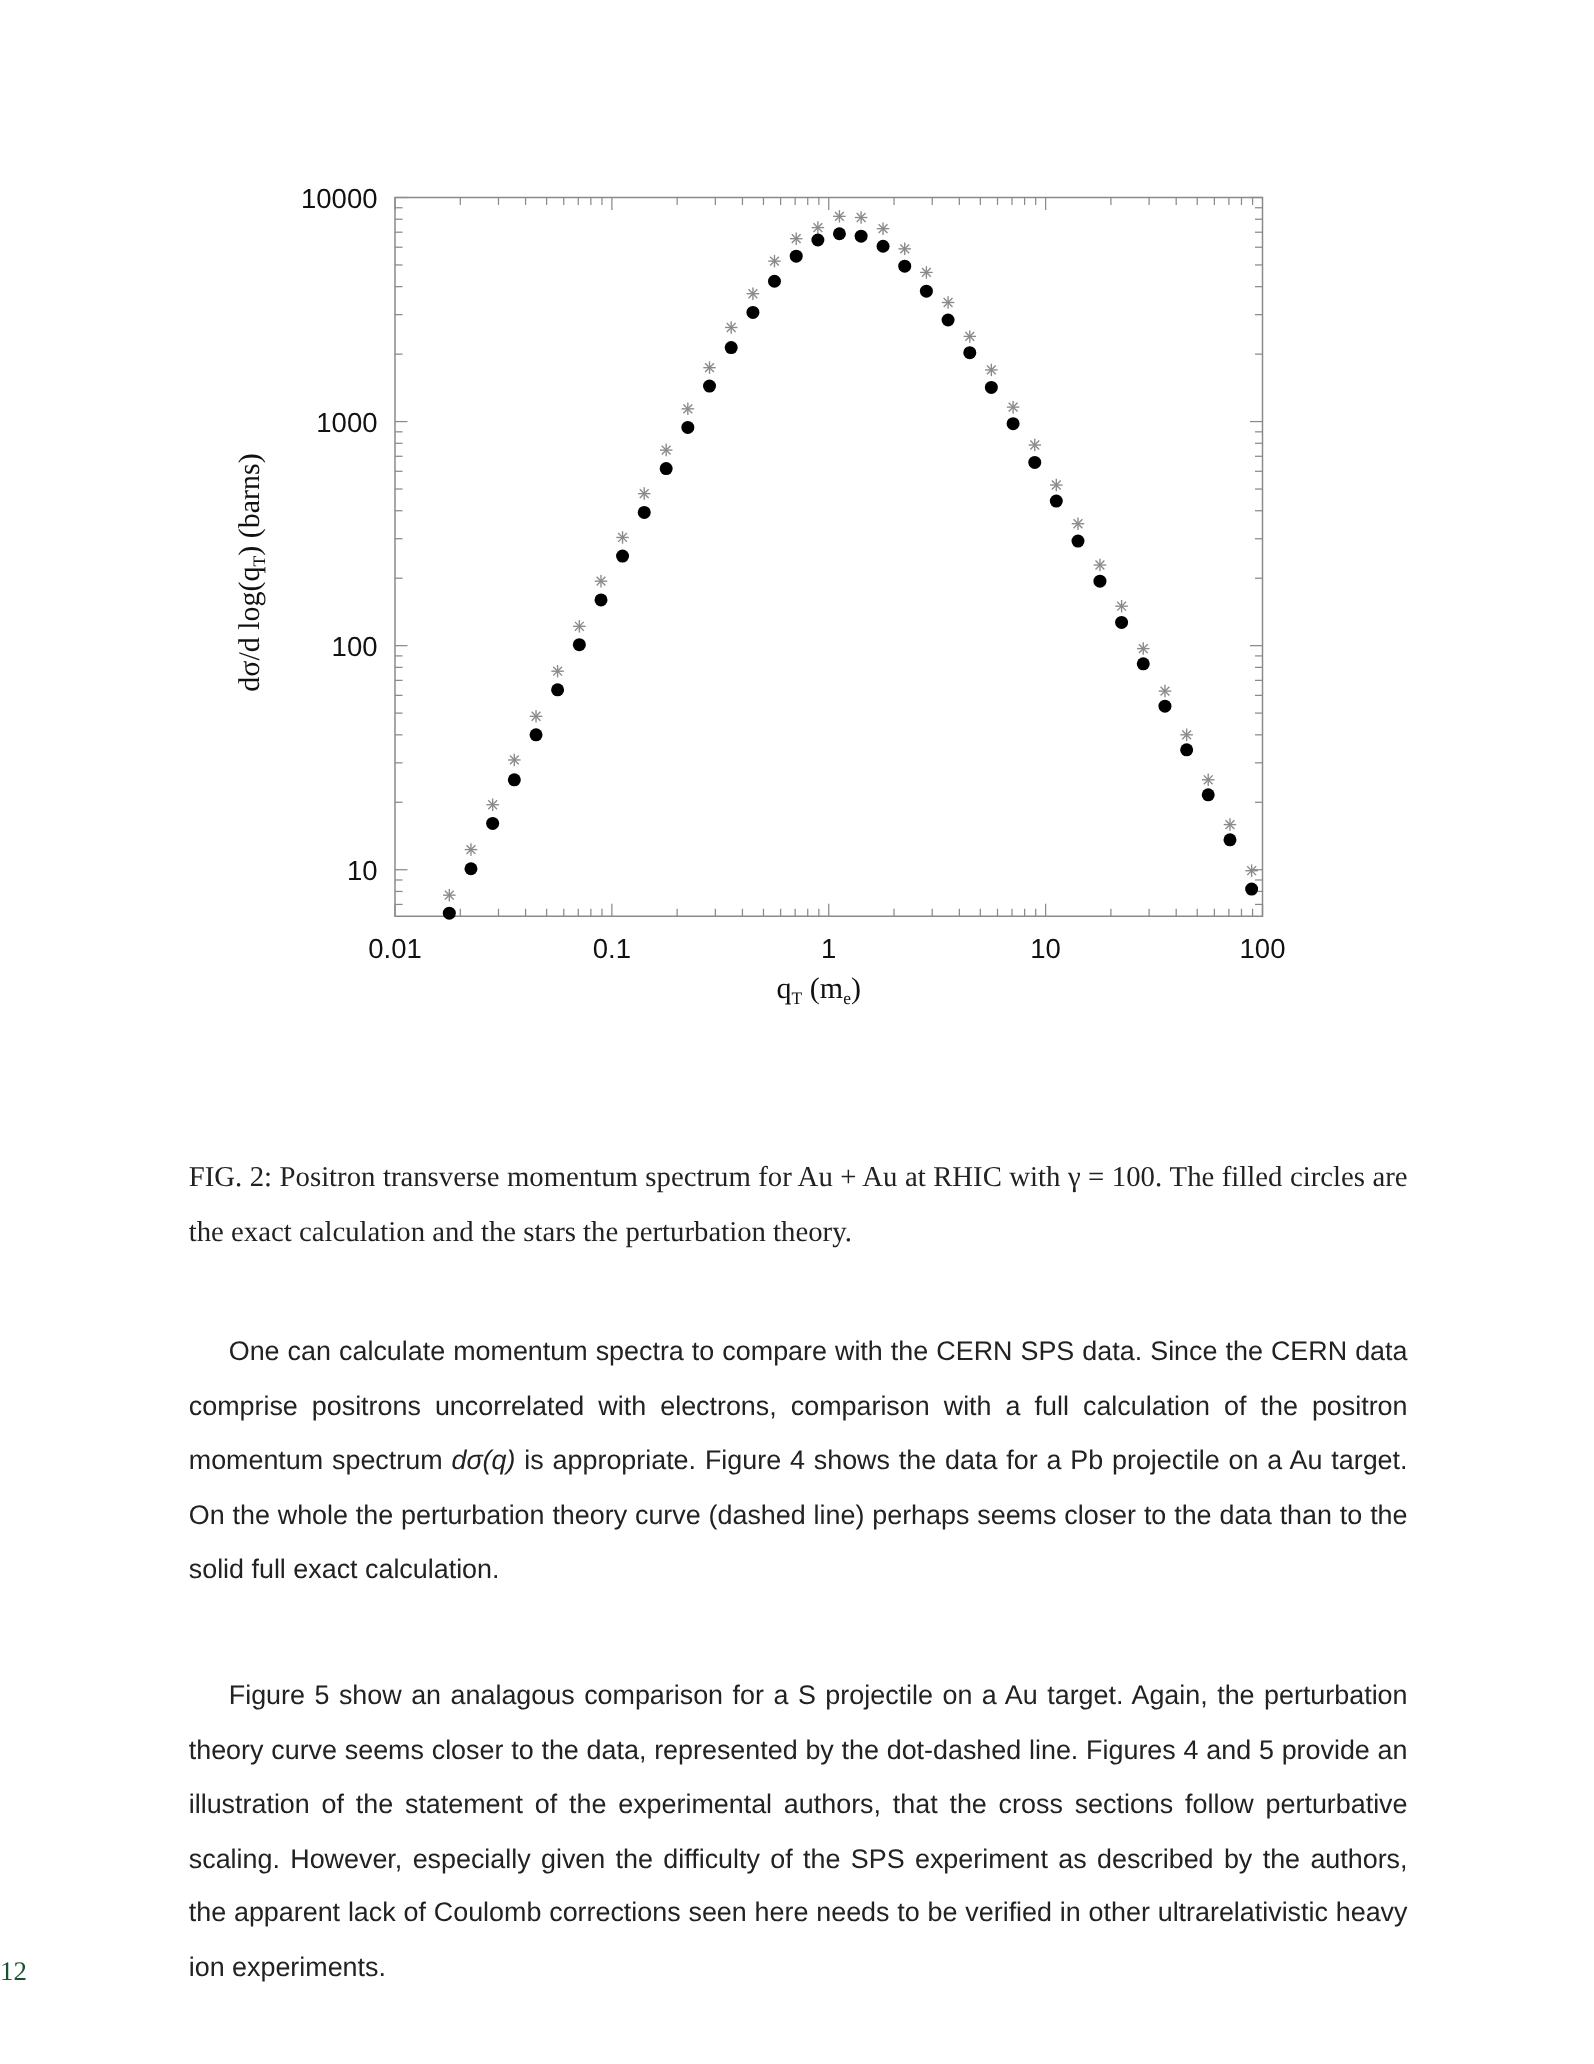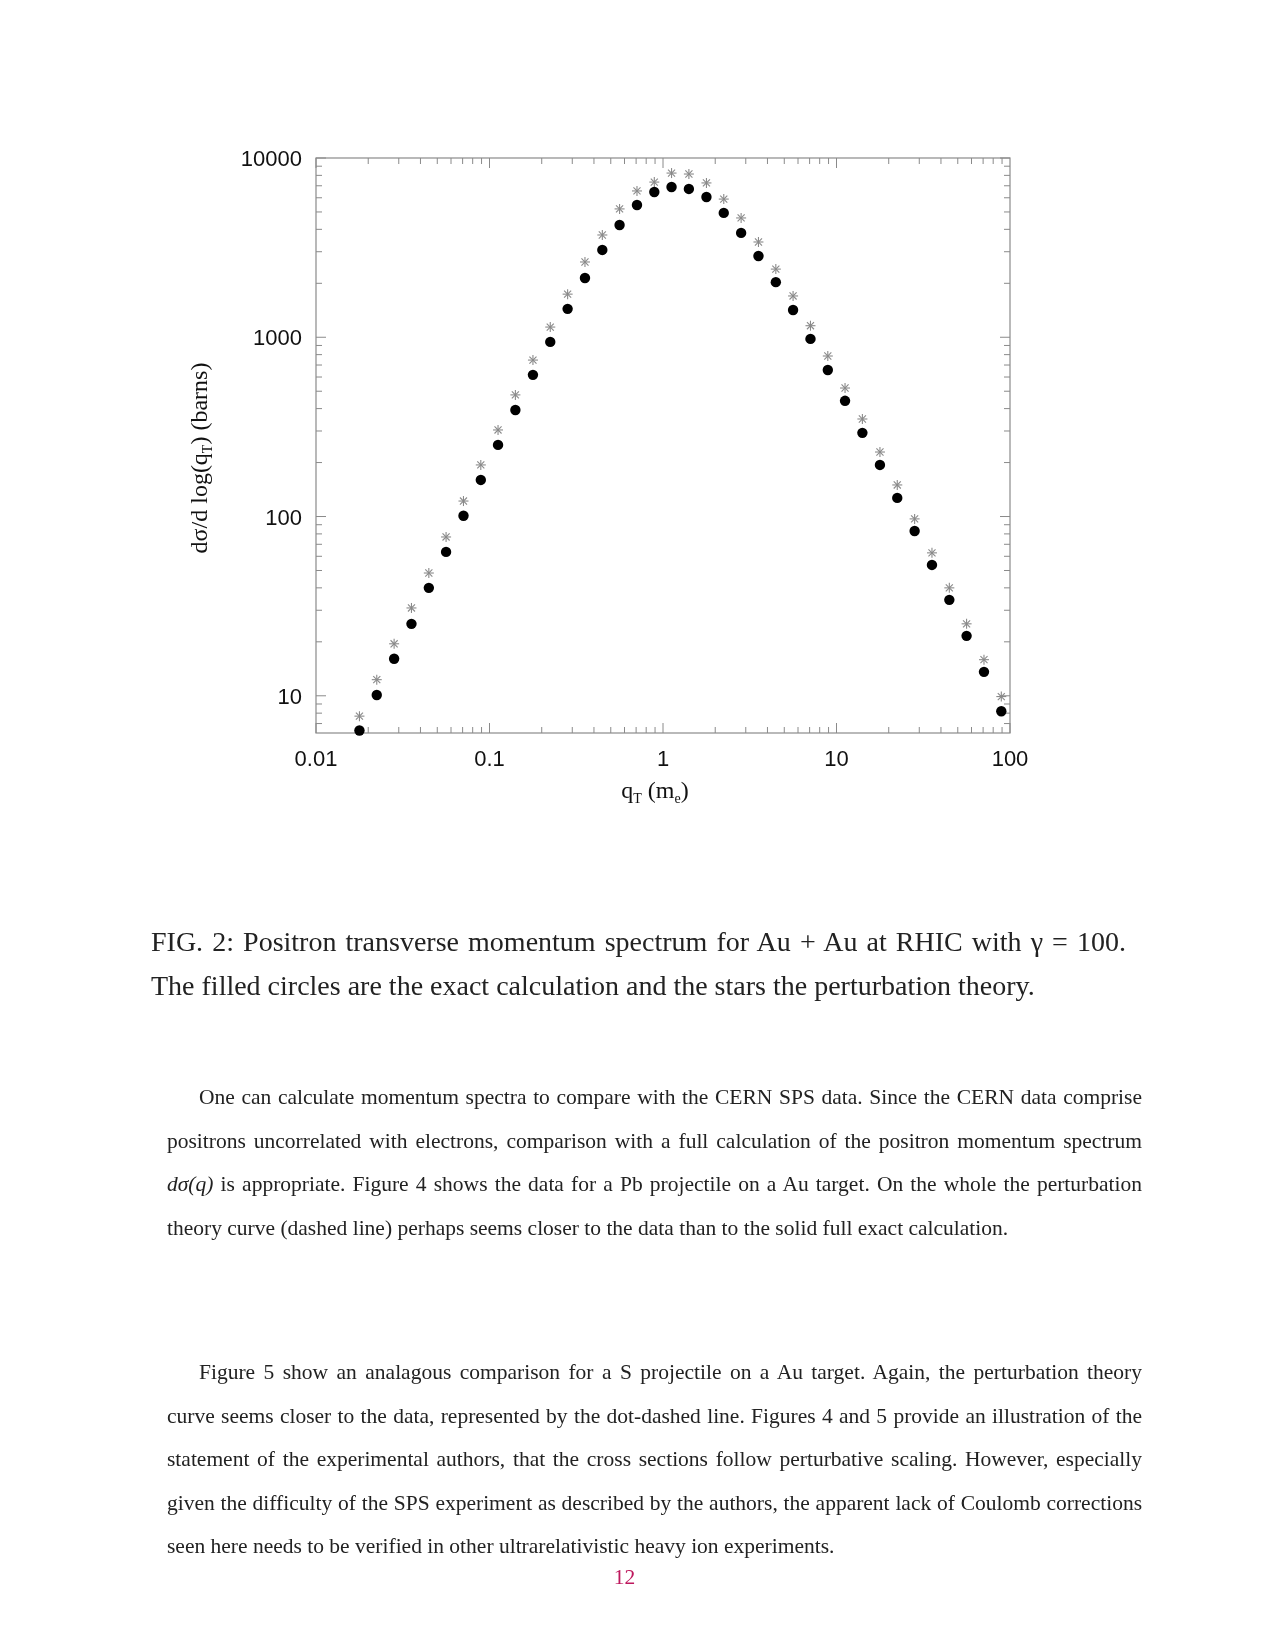--- a/index.html
+++ b/index.html
@@ -3,33 +3,33 @@
 <meta charset="utf-8">
 <style>
   html, body { margin: 0; padding: 0; background: #ffffff; }
   body { width: 1275px; height: 1651px; position: relative; overflow: hidden; color: #111; }
   #fig { position: absolute; left: 0; top: 0; width: 1275px; height: 860px; }
   .tick-label { font-family: "Liberation Sans", sans-serif; font-size: 22px; fill: #111; }
   .axis-title { font-family: "Liberation Serif", serif; font-size: 24px; fill: #111; }
   .axis-sub { font-size: 14px; }
   .caption {
     position: absolute; left: 151px; top: 920px; width: 975px;
-    font-family: "Liberation Serif", serif; font-size: 28px; line-height: 44px;
+    font-family: "Liberation Serif", serif; font-size: 23px; line-height: 44px;
     text-align: justify; text-align-last: left; color: #222;
   }
   .para {
     position: absolute; left: 151px; width: 975px;
-    font-family: Liberation Serif, serif; font-size: 21.5px; line-height: 43.5px;
-    text-align: justify; color: #222; text-indent: 32px; margin: 16px;
+    font-family: Liberation Sans, sans-serif; font-size: 21.5px; line-height: 43.5px;
+    text-align: justify; color: #222; text-indent: 32px; margin: 0;
   }
   #p1 { top: 1060px; }
   #p2 { top: 1335px; }
   .page-number {
-    position: absolute; left: 0; width: 1249px; top: 1565px; text-align: center;
-    font-family: "Liberation Serif", serif; font-size: 21.5px; color: #be185d;
+    position: absolute; left: 0; width: 1249px; top: 1565px; text-align: left;
+    font-family: "Liberation Serif", serif; font-size: 21.5px; color: #14532d;
   }
   em.math { font-style: italic; }
 </style>
 </head>
 <body>
 
 <svg id="fig" xmlns="http://www.w3.org/2000/svg" width="1275" height="860" viewBox="0 0 1275 860">
   <rect x="316" y="158" width="694" height="575" fill="none" stroke="#8a8a8a" stroke-width="1.2"></rect>
   <g id="ticks">
       <line x1="316" y1="733" x2="316" y2="723" stroke="#8a8a8a" stroke-width="1"></line>

